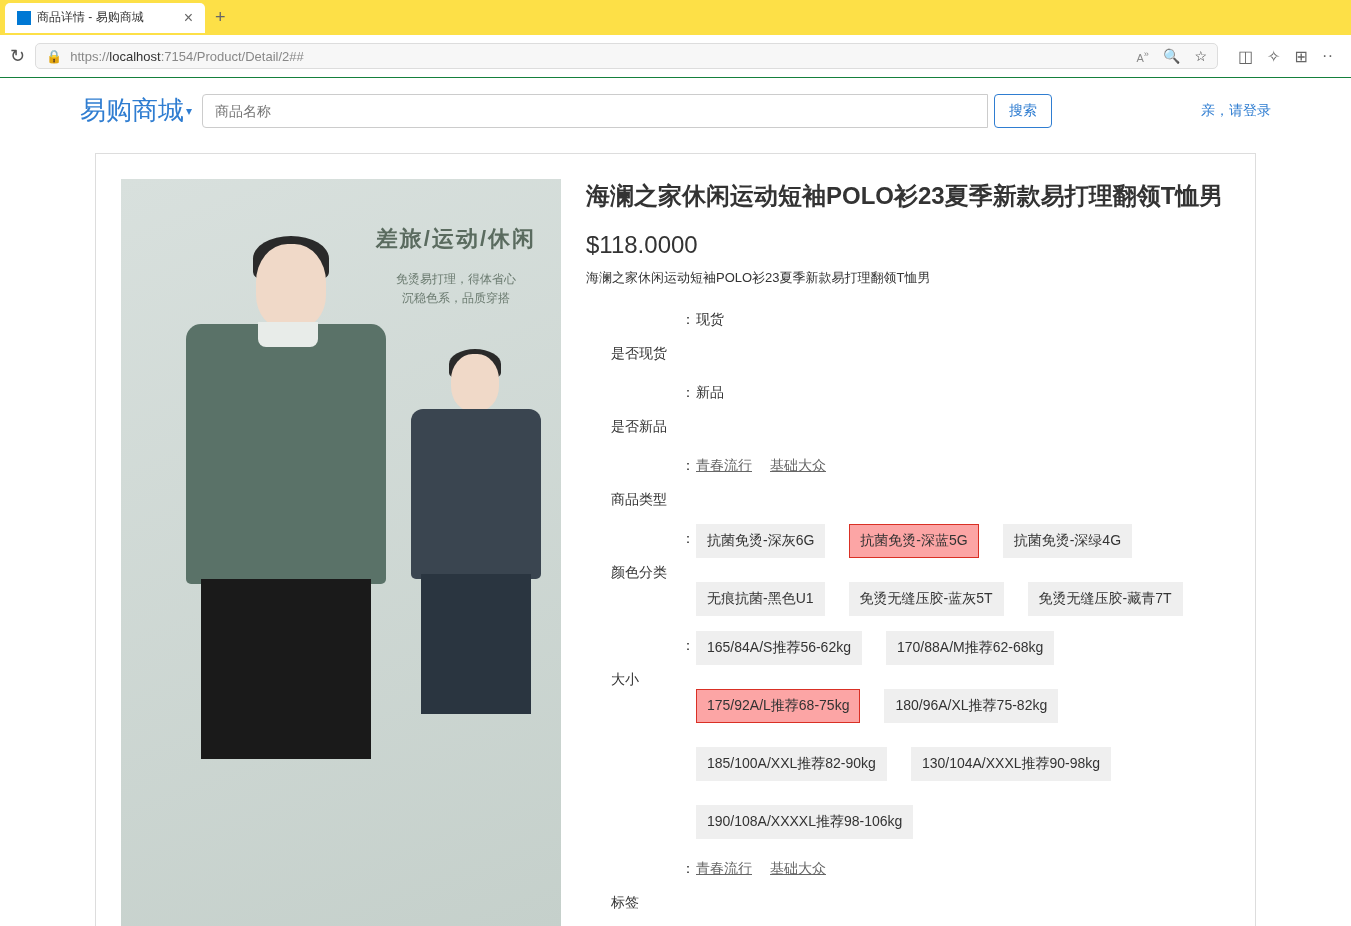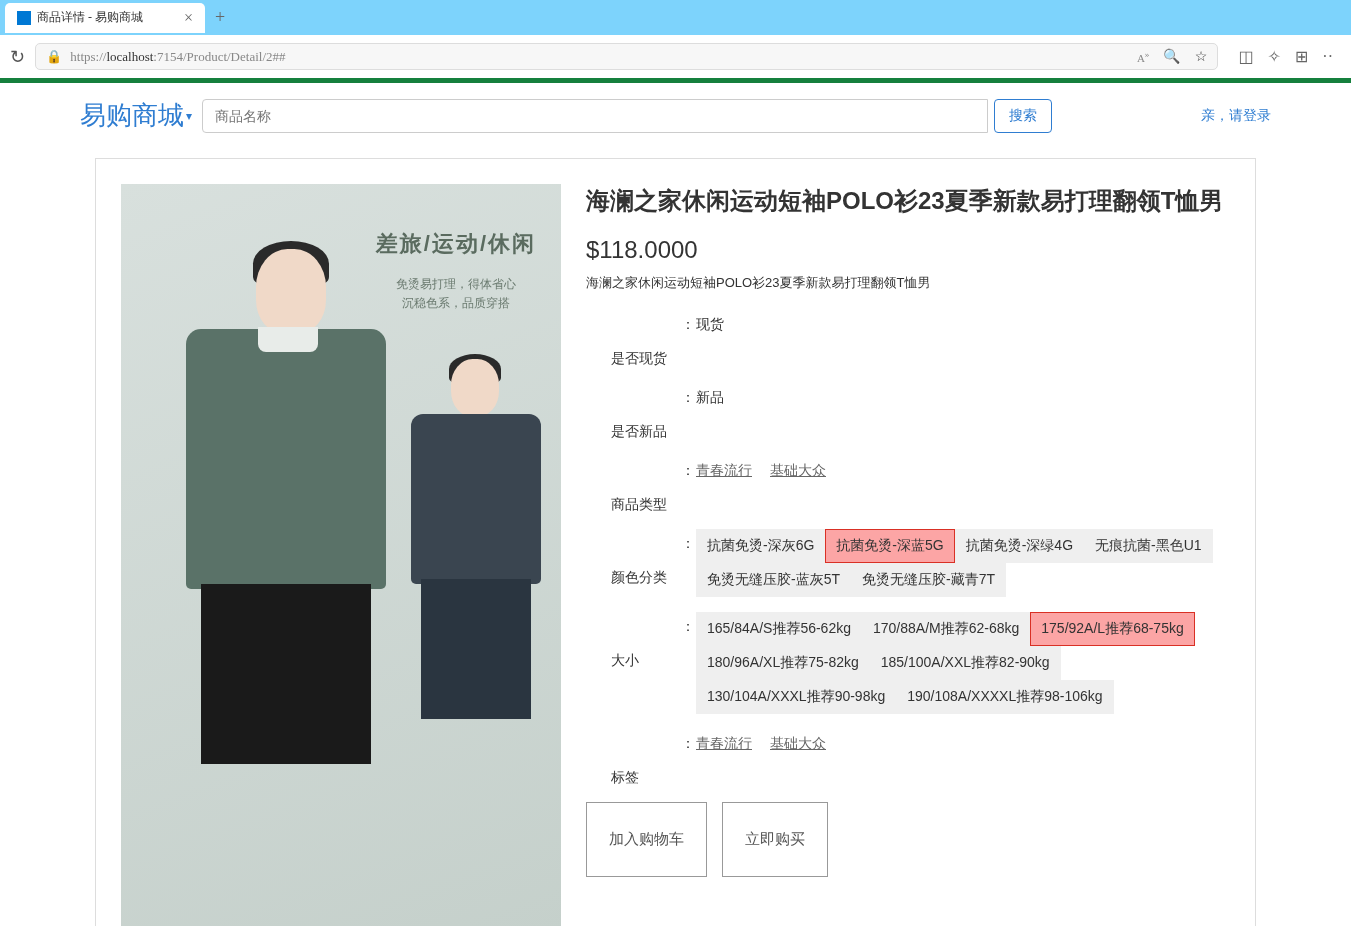--- a/index.html
+++ b/index.html
@@ -1,19 +1,19 @@
 <!DOCTYPE html>
 <html><head>
   <meta charset="utf-8">
   <style>
     * { margin: 0; padding: 0; box-sizing: border-box; }
     body { font-family: "Microsoft YaHei", Arial, sans-serif; font-size: 14px; color: #333; background: #fff; }
     
     
-    .browser-chrome { background: #7dd3fc; border-bottom: 5px solid #15803d; font-family: Liberation Serif, serif; }
+    .browser-chrome { background: #fde047; border-bottom: 1px solid #15803d; }
     .tab-bar { display: flex; align-items: center; height: 35px; padding: 0 5px; }
     .tab { display: flex; align-items: center; background: #fff; padding: 6px 12px; border-radius: 5px 5px 0 0; font-size: 12px; min-width: 200px; justify-content: space-between; }
     .tab-favicon { width: 14px; height: 14px; background: #0078d4; margin-right: 6px; }
     .tab-close { font-size: 16px; color: #666; cursor: pointer; margin-left: 10px; }
     .new-tab { padding: 0 10px; font-size: 18px; color: #666; cursor: pointer; }
     .addr-bar { display: flex; align-items: center; padding: 8px 10px; background: #fff; gap: 10px; }
     .addr-refresh { font-size: 18px; color: #555; cursor: pointer; }
     .addr-input-wrap { flex: 1; display: flex; align-items: center; background: #f7f7f7; border: 1px solid #ddd; border-radius: 5px; padding: 4px 10px; }
     .addr-lock { font-size: 13px; margin-right: 8px; color: #666; }
     .addr-url { flex: 1; font-size: 13px; color: #888; }
@@ -59,21 +59,21 @@
     .details { flex: 1; }
     .title { font-size: 24px; font-weight: bold; line-height: 1.4; margin-bottom: 18px; }
     .price { font-size: 24px; margin-bottom: 10px; }
     .desc { font-size: 13px; color: #333; margin-bottom: 18px; }
     
     .attrs { padding-left: 25px; }
     .attr-row { display: flex; margin-bottom: 15px; align-items: flex-start; }
     .attr-label { width: 70px; flex-shrink: 0; padding-top: 6px; margin-top: 34px; }
     .attr-colon { width: 15px; flex-shrink: 0; padding-top: 6px; }
     .attr-value { flex: 1; padding-top: 6px; }
-    .attr-options { flex: 1; display: flex; flex-wrap: wrap; gap: 0; text-align: center; }
+    .attr-options { flex: 1; display: flex; flex-wrap: wrap; gap: 24px; text-align: center; }
     .opt { background: #efefef; border: 1px solid #efefef; padding: 7px 10px; cursor: pointer; font-size: 14px; }
     .opt.selected { border: 1px solid #d93025; background: #fca5a5; }
     .tag-link { color: #666; text-decoration: underline; margin-right: 18px; cursor: pointer; }
     
     .qty-row { display: flex; align-items: center; margin: 25px 0 25px 25px; gap: 55px; }
     .qty-input { width: 40px; padding: 5px; border: 1px solid #ccc; text-align: left; }
     
     .actions { display: flex; gap: 15px; }
     .action-btn { border: 1px solid #999; background: #fff; padding: 27px 22px; font-size: 15px; cursor: pointer; color: #555; }
   </style>

